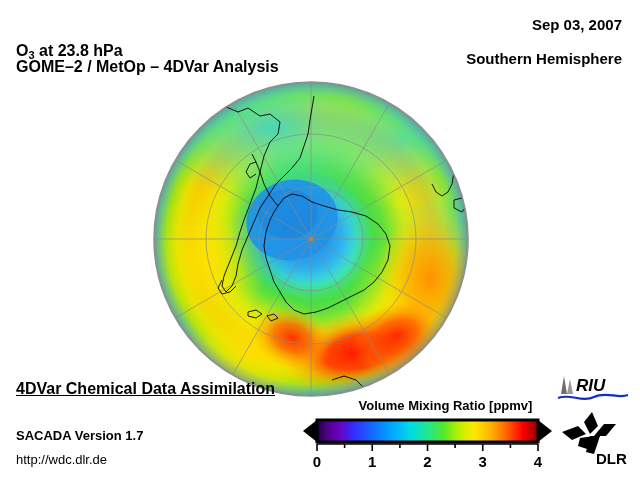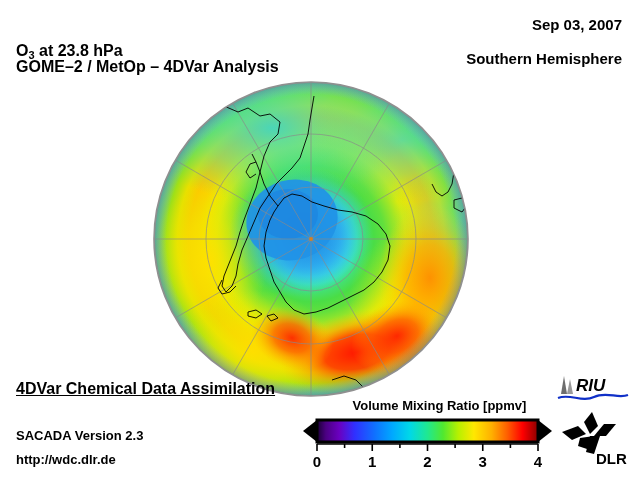--- a/index.html
+++ b/index.html
@@ -10,29 +10,29 @@
 
   #title-line1{left:16px;top:14px;font-size:16px;margin-top:44px;}
   #title-line2{left:16px;top:42px;font-size:16px;}
   #title-line2 sub{font-size:11px;vertical-align:baseline;position:relative;top:3px;}
 
   #date-label{right:18px;top:16px;font-size:15px;}
   #hemisphere-label{right:18px;top:44px;font-size:15px;margin-top:6px;}
 
   #footer-line1{left:16px;top:380px;font-size:16px;text-decoration:underline;}
   #footer-line2{left:16px;top:428px;font-size:13px;}
-  #footer-line3{left:16px;top:452px;font-size:13px;font-weight:bold;}
+  #footer-line3{left:16px;top:452px;font-size:13px;font-weight:normal;}
 
   
   #globe-panel{position:absolute;left:152px;top:80px;width:318px;height:318px;}
   #globe-svg{display:block;}
 
   
   #colorbar-block{position:absolute;left:300px;top:398px;width:255px;height:72px;}
-  #colorbar-title{position:absolute;left:12px;top:0;width:255px;text-align:center;
+  #colorbar-title{position:absolute;left:18px;top:0;width:255px;text-align:center;
                   font-size:13px;font-weight:bold;}
   #colorbar-svg{position:absolute;left:0;top:19px;}
   .cb-tick-label{font-size:15px;font-weight:bold;font-family:"Liberation Sans",sans-serif;}
 
   
   #riu-logo{position:absolute;left:556px;top:372px;}
   #dlr-logo{position:absolute;left:560px;top:410px;}
 </style>
 </head>
 <body>
@@ -269,14 +269,14 @@
     <polygon points="32,2 38,16 30,24 24,12"></polygon>
     <polygon points="2,22 18,16 26,24 12,30"></polygon>
     <polygon points="56,14 46,26 34,26 44,14"></polygon>
     <polygon points="30,26 40,26 34,44 26,42"></polygon>
     <polygon points="20,28 34,26 30,40 18,36"></polygon>
   </g>
   <text x="36" y="54" font-family="'Liberation Sans',sans-serif" font-size="15" font-weight="bold" fill="#000">DLR</text>
 </svg>
 
 <div class="txt" id="footer-line1">4DVar Chemical Data Assimilation</div>
-<div class="txt" id="footer-line2">SACADA Version 2.3</div>
+<div class="txt" id="footer-line2">SACADA Version 1.7</div>
 <div class="txt" id="footer-line3">http://wdc.dlr.de</div>
 
 </body></html>

